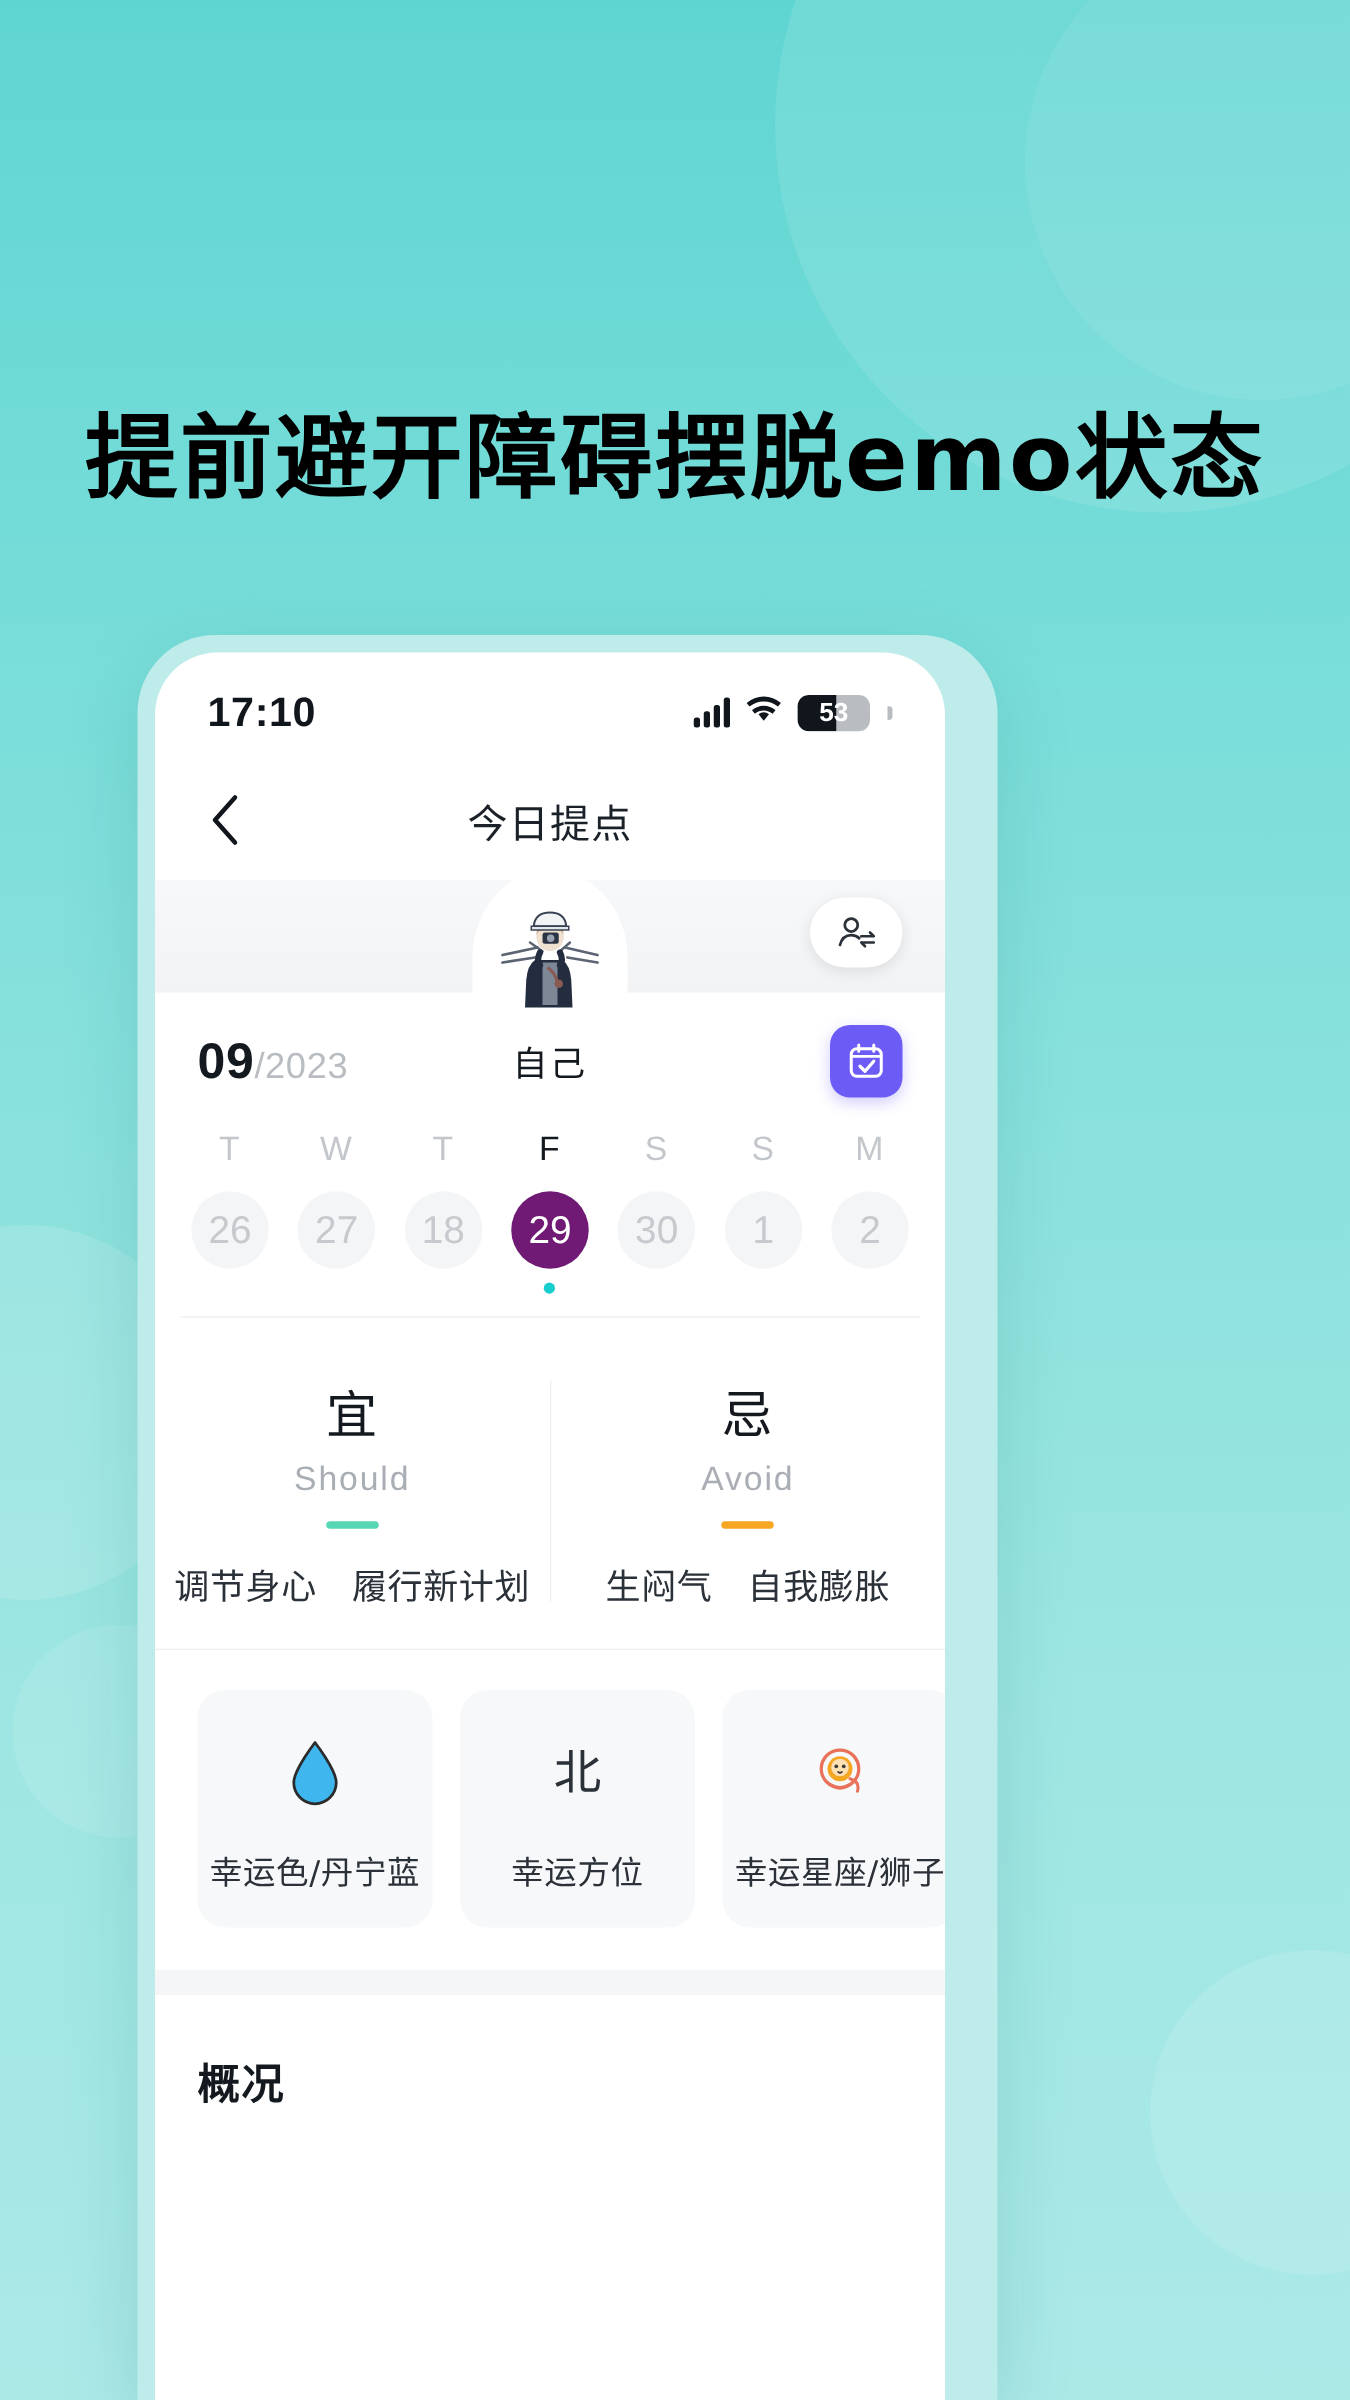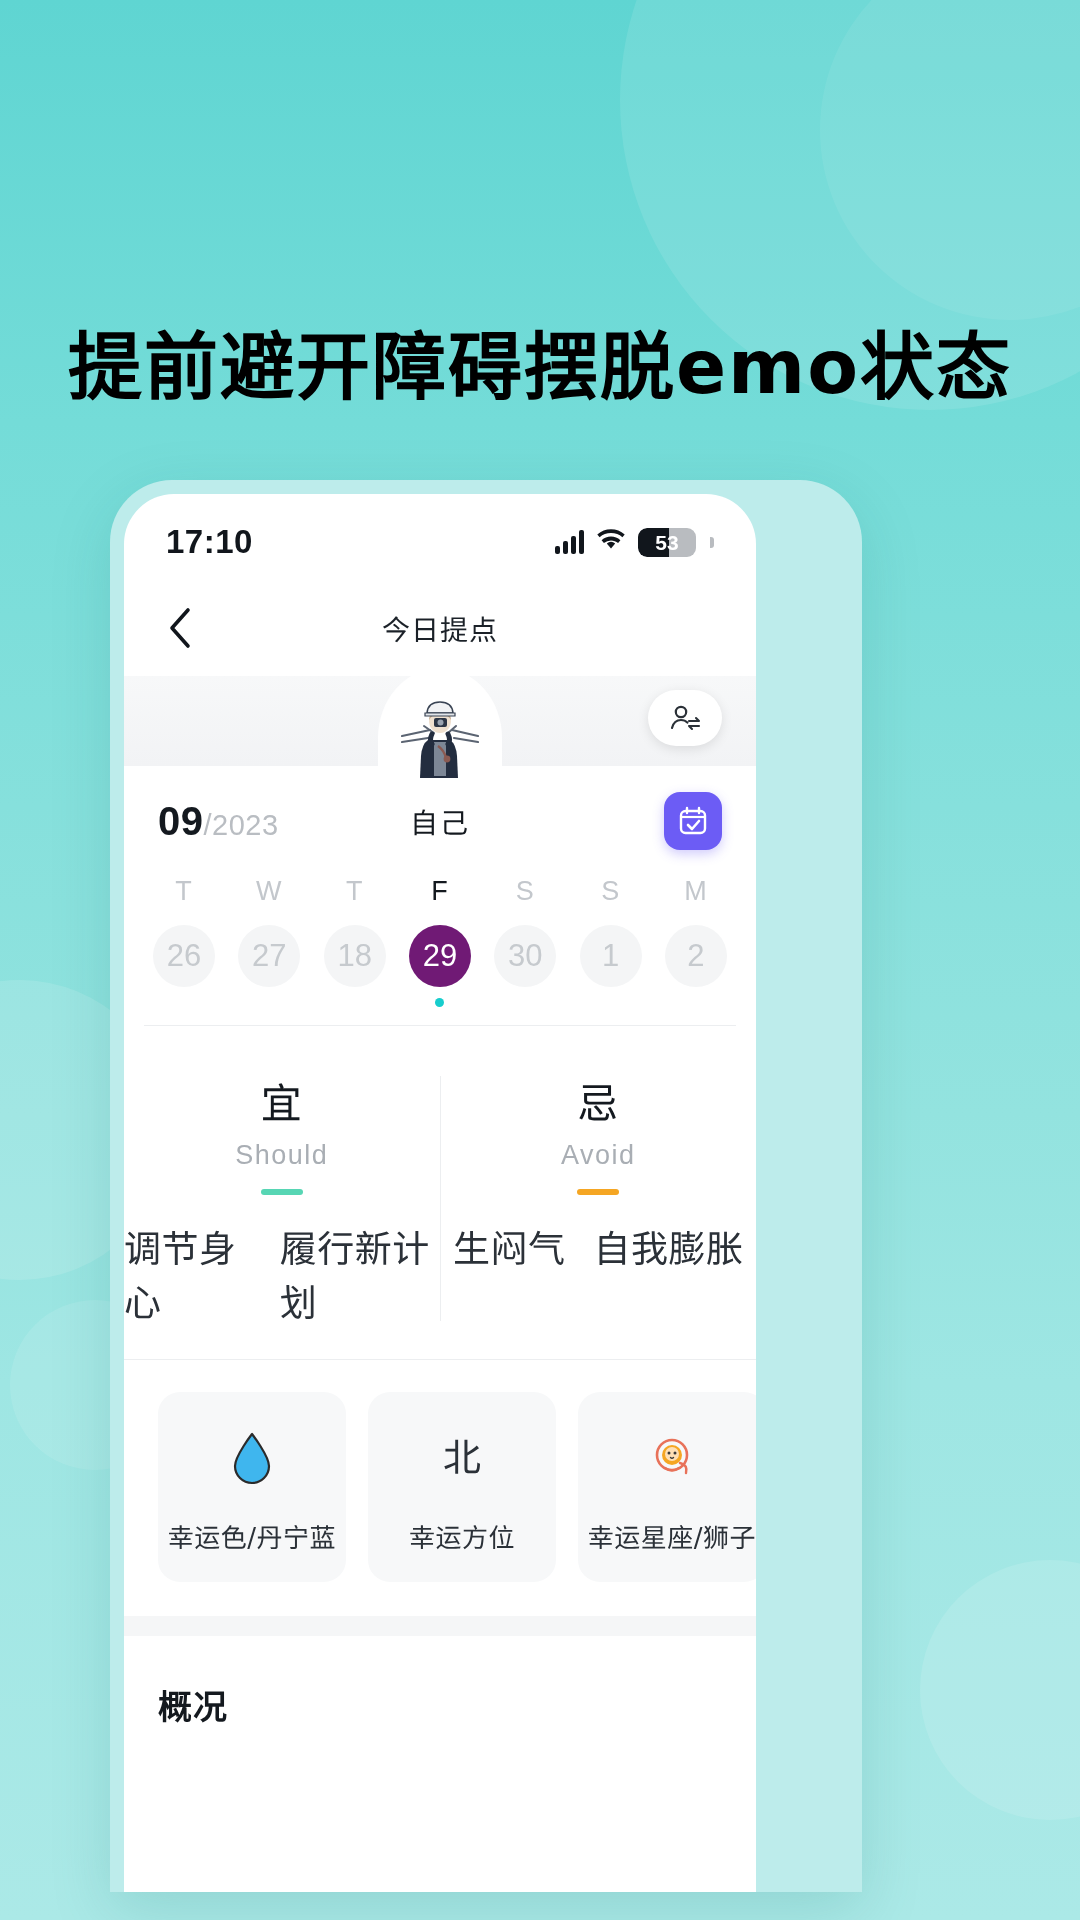--- a/index.html
+++ b/index.html
@@ -91,22 +91,22 @@
     font-size: 74px;
     font-weight: bold;
     letter-spacing: 2px;
     line-height: 1.0;
   }
 
   
   .phone-frame {
     position: absolute;
     left: 110px;
-    top: 480px;
-    width: 752px;
+    top: 508px;
+    width: 688px;
     height: 1412px;
     background: #bdeceb;
     border-radius: 62px 62px 0 0;
     box-shadow: 0 18px 60px rgba(25,120,118,0.18);
     z-index: 6;
     text-decoration: underline;
   }
   .phone-screen {
     position: absolute;
     left: 14px;
@@ -205,21 +205,21 @@
     height: 44px;
     display: flex;
     align-items: center;
     justify-content: center;
   }
   .back-chevron svg { display: block; }
   .nav-title {
     position: absolute;
     left: 0; right: 0;
     text-align: center;
-    font-size: 28px;
+    font-size: 32px;
     color: #1b2128;
     font-family: "DejaVu Sans", sans-serif;
     letter-spacing: 1px;
   }
 
   
   .avatar-band {
     position: relative;
     height: 90px;
     background: linear-gradient(180deg, #f7f8f9 0%, #f2f3f5 100%);
@@ -394,21 +394,21 @@
     width: 42px;
     height: 6px;
     border-radius: 3px;
     margin-top: 18px;
   }
   .sa-bar.teal { background: #57d6b4; }
   .sa-bar.orange { background: #f5a623; }
   .sa-items {
     margin-top: 24px;
     font-family: "DejaVu Sans", sans-serif;
-    font-size: 37px;
+    font-size: 28px;
     color: #2b3138;
     letter-spacing: 0.5px;
     display: flex;
     gap: 28px;
   }
 
   
   .lucky-wrap {
     border-top: 1px solid #eceef0;
     padding: 32px 0 34px 34px;

